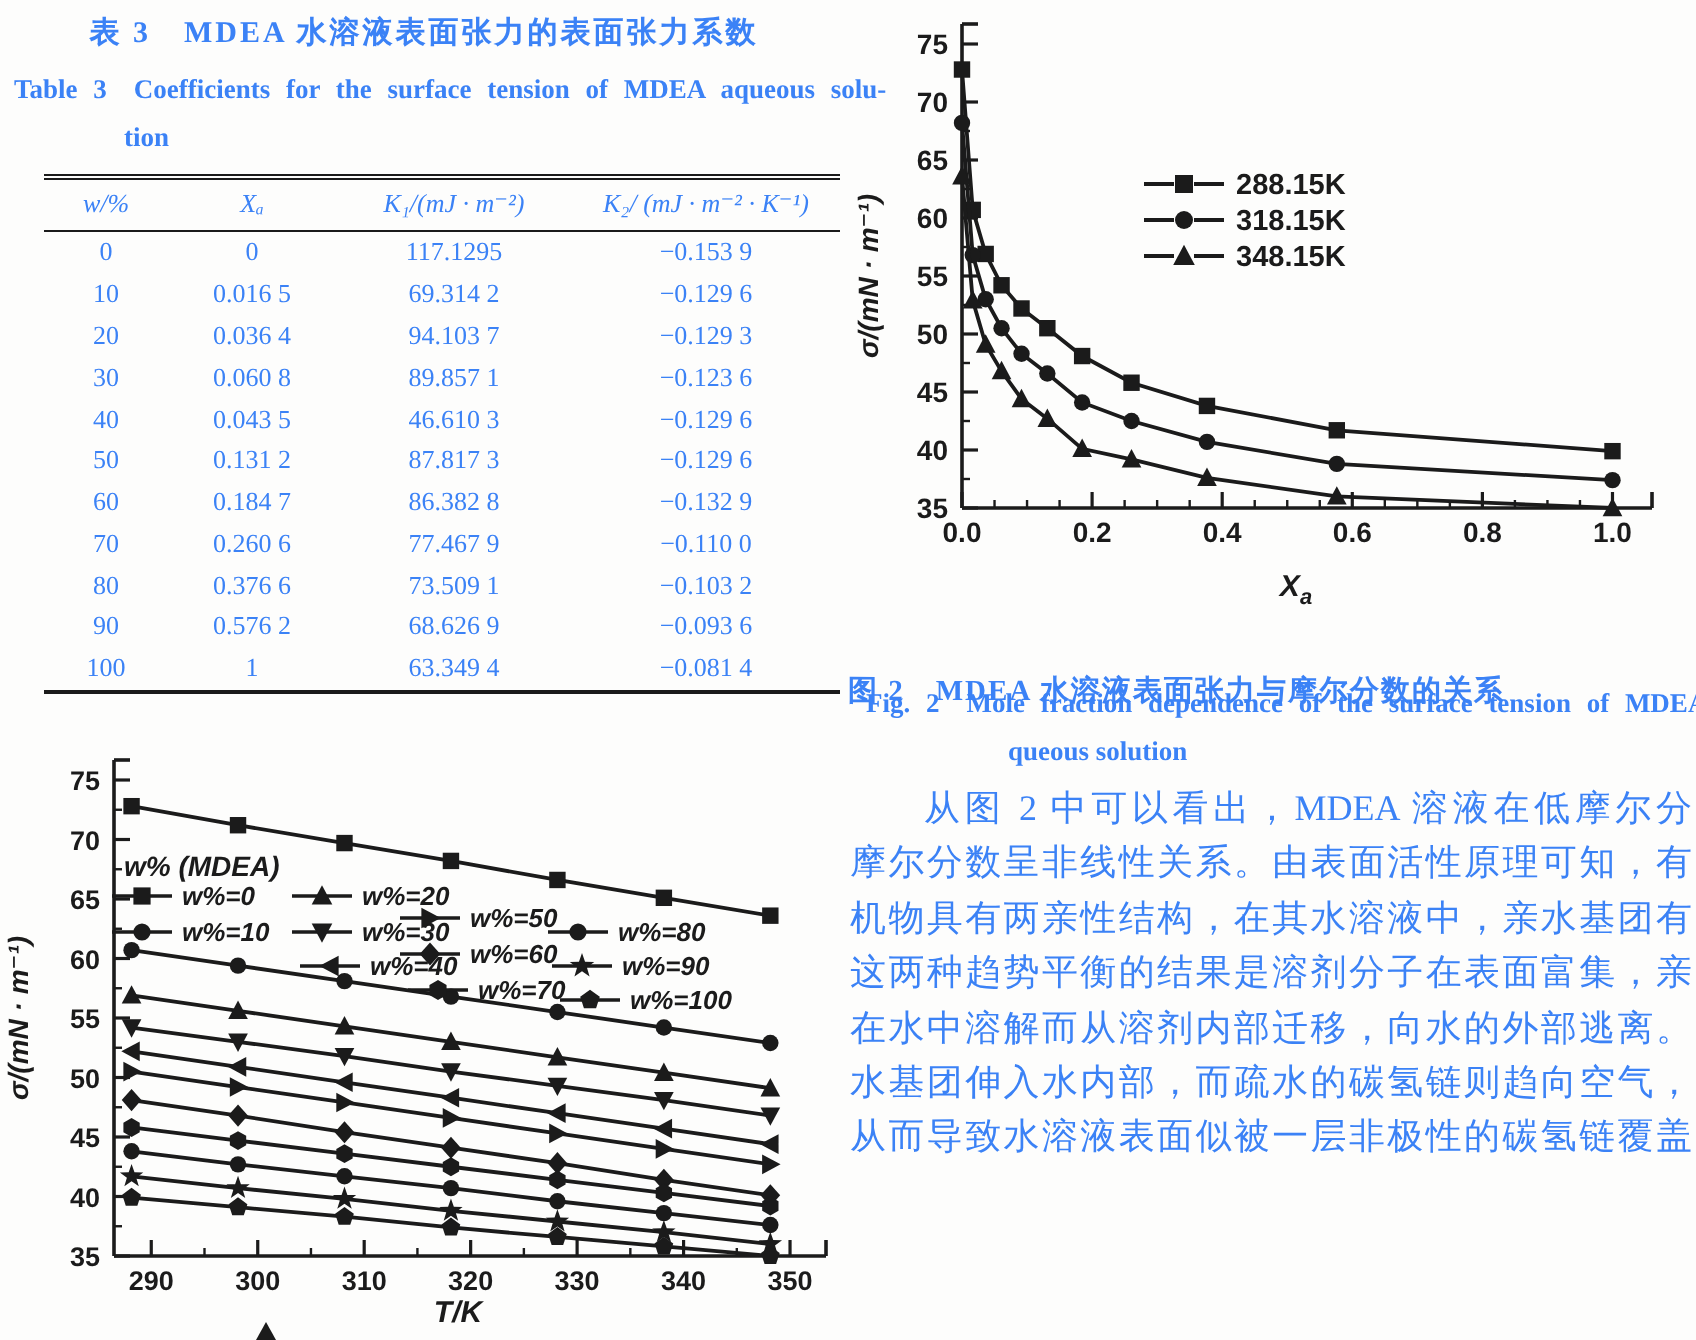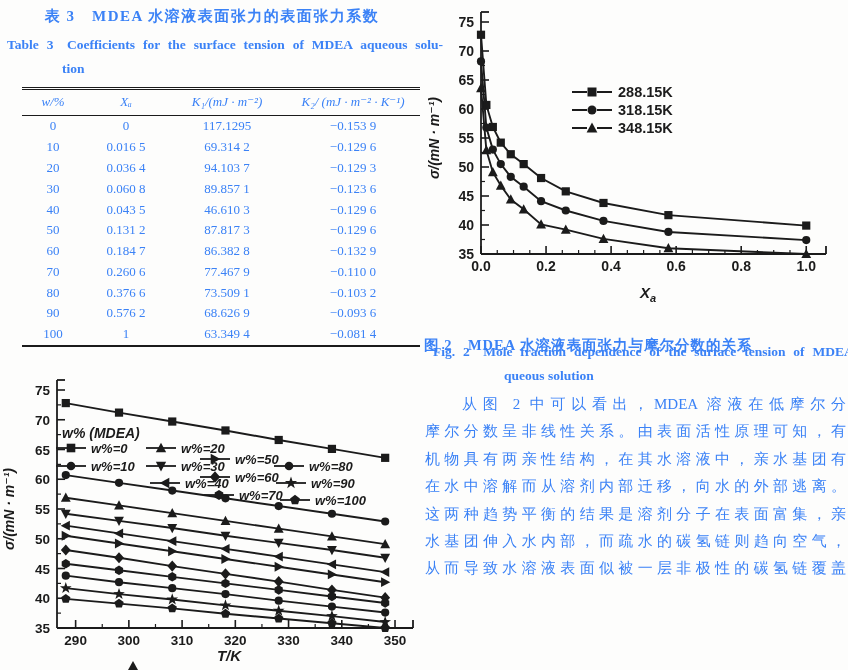--- a/index.html
+++ b/index.html
@@ -28,21 +28,21 @@
 
   
   .cap-zh{position:absolute;top:336px;left:0;width:424px;text-align:left;
           font-weight:bold;font-size:14.5px;letter-spacing:1px;}
   .cap-en{position:absolute;top:343px;left:9px;width:412px;font-weight:bold;
           font-size:13.5px;word-spacing:4.5px;white-space:nowrap;}
   .cap-en2{position:absolute;top:368px;left:60px;font-weight:bold;font-size:13.5px;margin-left:20px;}
 
   
   .body-text{position:absolute;top:391px;left:1px;width:421px;}
-  .body-line{font-size:15px;line-height:27.4px;height:27.4px;white-space:nowrap;
+  .body-line{font-size:18px;line-height:27.4px;height:27.4px;white-space:nowrap;
              text-align:justify;text-align-last:justify;font-weight:500;}
   .body-line.indent{text-indent:37px;}
 </style>
 </head>
 <body>
 
 <div class="page">
 
   <div class="col-left">
     <div class="tbl-title-zh">表 3　MDEA 水溶液表面张力的表面张力系数</div>
@@ -455,20 +455,20 @@
       </svg>
 
     <div class="cap-zh">图 2　MDEA 水溶液表面张力与摩尔分数的关系</div>
     <div class="cap-en">Fig. 2　Mole fraction dependence of the surface tension of MDEA a-</div>
     <div class="cap-en2">queous solution</div>
 
     <div class="body-text" id="paragraph">
         <div class="body-line indent">从图 2 中可以看出，MDEA 溶液在低摩尔分</div>
         <div class="body-line">摩尔分数呈非线性关系。由表面活性原理可知，有</div>
         <div class="body-line">机物具有两亲性结构，在其水溶液中，亲水基团有</div>
+        <div class="body-line">这两种趋势平衡的结果是溶剂分子在表面富集，亲</div>
         <div class="body-line">在水中溶解而从溶剂内部迁移，向水的外部逃离。</div>
-        <div class="body-line">这两种趋势平衡的结果是溶剂分子在表面富集，亲</div>
         <div class="body-line">水基团伸入水内部，而疏水的碳氢链则趋向空气，</div>
         <div class="body-line">从而导致水溶液表面似被一层非极性的碳氢链覆盖</div>
       </div>
   </div>
 
 </div>
 
 </body></html>

